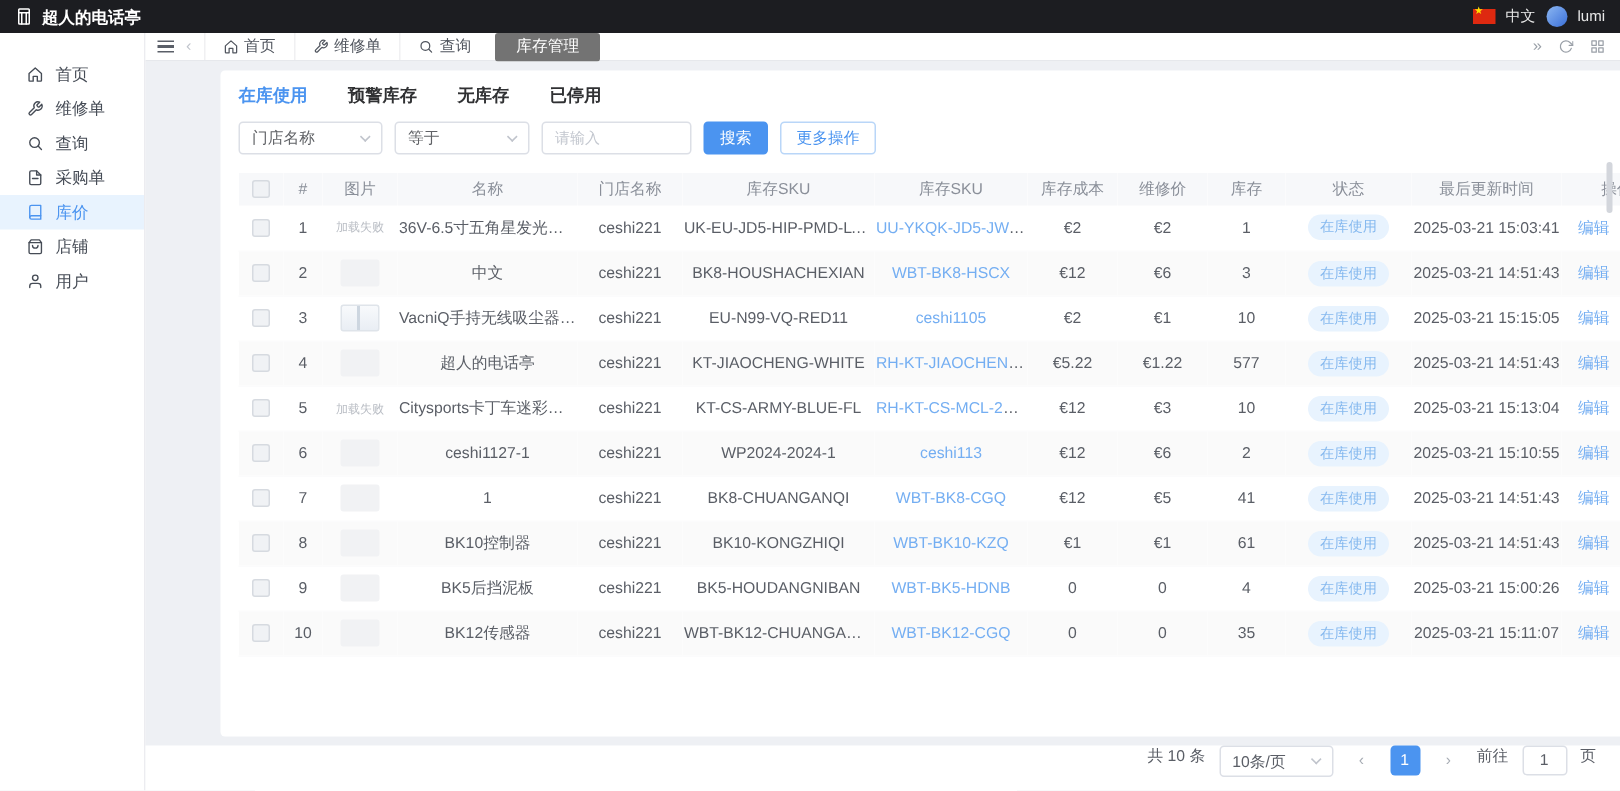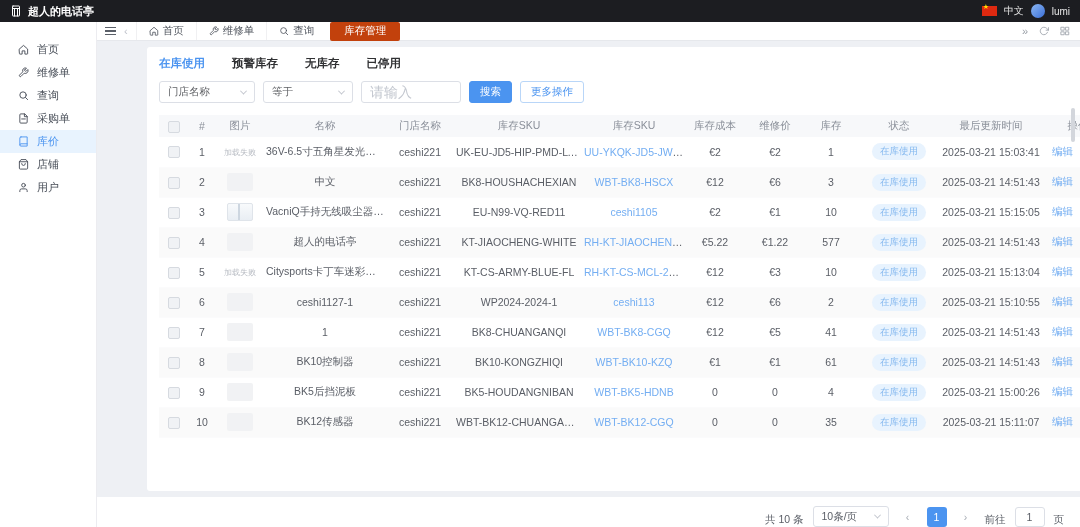--- a/index.html
+++ b/index.html
@@ -35,21 +35,21 @@
   .navbar {
     height:19px; background:#fff; display:flex; align-items:center;
     padding:0 10px 0 6px; border-bottom:1px solid #e6e8ec; font-size:10.5px; color:#51565f;
   }
   .hamburger { display:flex; flex-direction:column; gap:2px; margin:0 8px 0 2px; cursor:pointer; }
   .hamburger i { width:11px; height:1.5px; background:#5a5f68; display:block; }
   .nav-collapse { color:#c0c4cc; font-size:11px; margin-right:8px; cursor:pointer; }
   .nav-tab { display:flex; align-items:center; gap:4px; padding:2px 12px; border-left:1px solid #f0f0f2; cursor:pointer; }
   .nav-tab:last-of-type { border-right:1px solid #f0f0f2; }
   .nav-tab .icon svg { width:10px; height:10px; display:block; }
-  .nav-tab.active { background:#c2410c; color:#fff; border-radius:2px; border-color:transparent; margin-left:4px; padding:2.5px 13px; }
+  .nav-tab.active { background:#737373; color:#fff; border-radius:2px; border-color:transparent; margin-left:4px; padding:2.5px 13px; }
   .navbar-right { margin-left:auto; display:flex; align-items:center; gap:11px; color:#9aa0a8; }
   .navbar-right .icon svg { width:10px; height:10px; display:block; }
   .nav-arrows { font-size:11px; cursor:pointer; }
 
   
   .content { flex:1; padding:6px 14px 0; display:flex; min-height:0;margin-left:36px; }
   .card { background:#fff; flex:1; border-radius:3px; padding:9px 12px 0; display:flex; flex-direction:column; }
   .card-head { display:flex; align-items:center; }
   .filter-tabs { display:flex; gap:27px; font-size:11.5px; font-weight:bold; color:#303133; }
   .filter-tab { cursor:pointer; }
@@ -65,21 +65,21 @@
 
   .filter-row { display:flex; gap:8px; margin:10px 0 12px; align-items:center; }
   .select {
     height:22px; border:1px solid #dcdfe6; border-radius:3px; background:#fff;
     display:flex; align-items:center; justify-content:space-between;
     padding:0 8px; font-size:10.5px; color:#606266; cursor:pointer;
   }
   .select .chev { width:5px; height:5px; border-right:1px solid #c0c4cc; border-bottom:1px solid #c0c4cc; transform:rotate(45deg) translate(-1px,-1px); }
   .sel-store { width:96px; }
   .sel-op { width:90px; }
-  .text-input { width:100px; height:22px; border:1px solid #dcdfe6; border-radius:3px; padding:0 8px; font-size:14px; color:#606266; outline:none; font-family:inherit; }
+  .text-input { width:100px; height:22px; border:1px solid #dcdfe6; border-radius:3px; padding:0 8px; font-size:10px; color:#606266; outline:none; font-family:inherit; }
   .text-input::placeholder { color:#c3c7cf; }
 
   
   table { width:100%; border-collapse:collapse; table-layout:fixed; font-size:10.5px; }
   thead th { background:#f7f8fa; color:#8a8f99; font-weight:normal; height:22px; text-align:center; overflow:hidden; white-space:nowrap; }
   tbody td { height:30px; text-align:center; overflow:hidden; white-space:nowrap; text-overflow:ellipsis; color:#5a5e66; border-bottom:1px solid #fbfbfc; }
   tbody tr:nth-child(even) { background:#fafafa; }
   .checkbox { display:inline-block; width:12px; height:12px; border:1px solid #d6dae0; background:#f0f2f5; border-radius:2px; vertical-align:middle; cursor:pointer; }
   .badge { background:#e8f3fe; color:#86b9ef; font-size:9.5px; padding:2px 8px; border-radius:9px; display:inline-block; }
   .link { color:#74aef2; text-decoration:none; cursor:pointer; }
@@ -89,21 +89,21 @@
   .thumb.photo {
     background:
       linear-gradient(90deg, transparent 42%, #cdd6e0 42%, #cdd6e0 50%, transparent 50%),
       linear-gradient(#f8fafc,#e9eef4);
     border:1px solid #dfe4ea;
   }
 
   
   .pagination {
     height:30px; background:#fff; margin-top:6px; flex:none;
-    display:flex; align-items:flex-end; justify-content:flex-end;
+    display:flex; align-items:flex-start; justify-content:flex-end;
     padding:0 16px; font-size:10.5px; color:#5a5e66; gap:9px;
   }
   .sel-pagesize { width:76px; height:21px; color:#5a5e66; }
   .page-btn { min-width:20px; height:20px; border-radius:3px; display:flex; align-items:center; justify-content:center; color:#a6abb3; cursor:pointer; }
   .page-btn.current { background:#4b94f0; color:#fff; }
   .goto-input { width:30px; height:20px; border:1px solid #dcdfe6; border-radius:3px; text-align:center; font-size:10.5px; color:#5a5e66; outline:none; font-family:inherit; }
 
   .scroll-thumb { position:absolute; right:5px; top:108px; width:4px; height:34px; background:#d3d6dc; border-radius:2px; }
 </style>
 </head>

